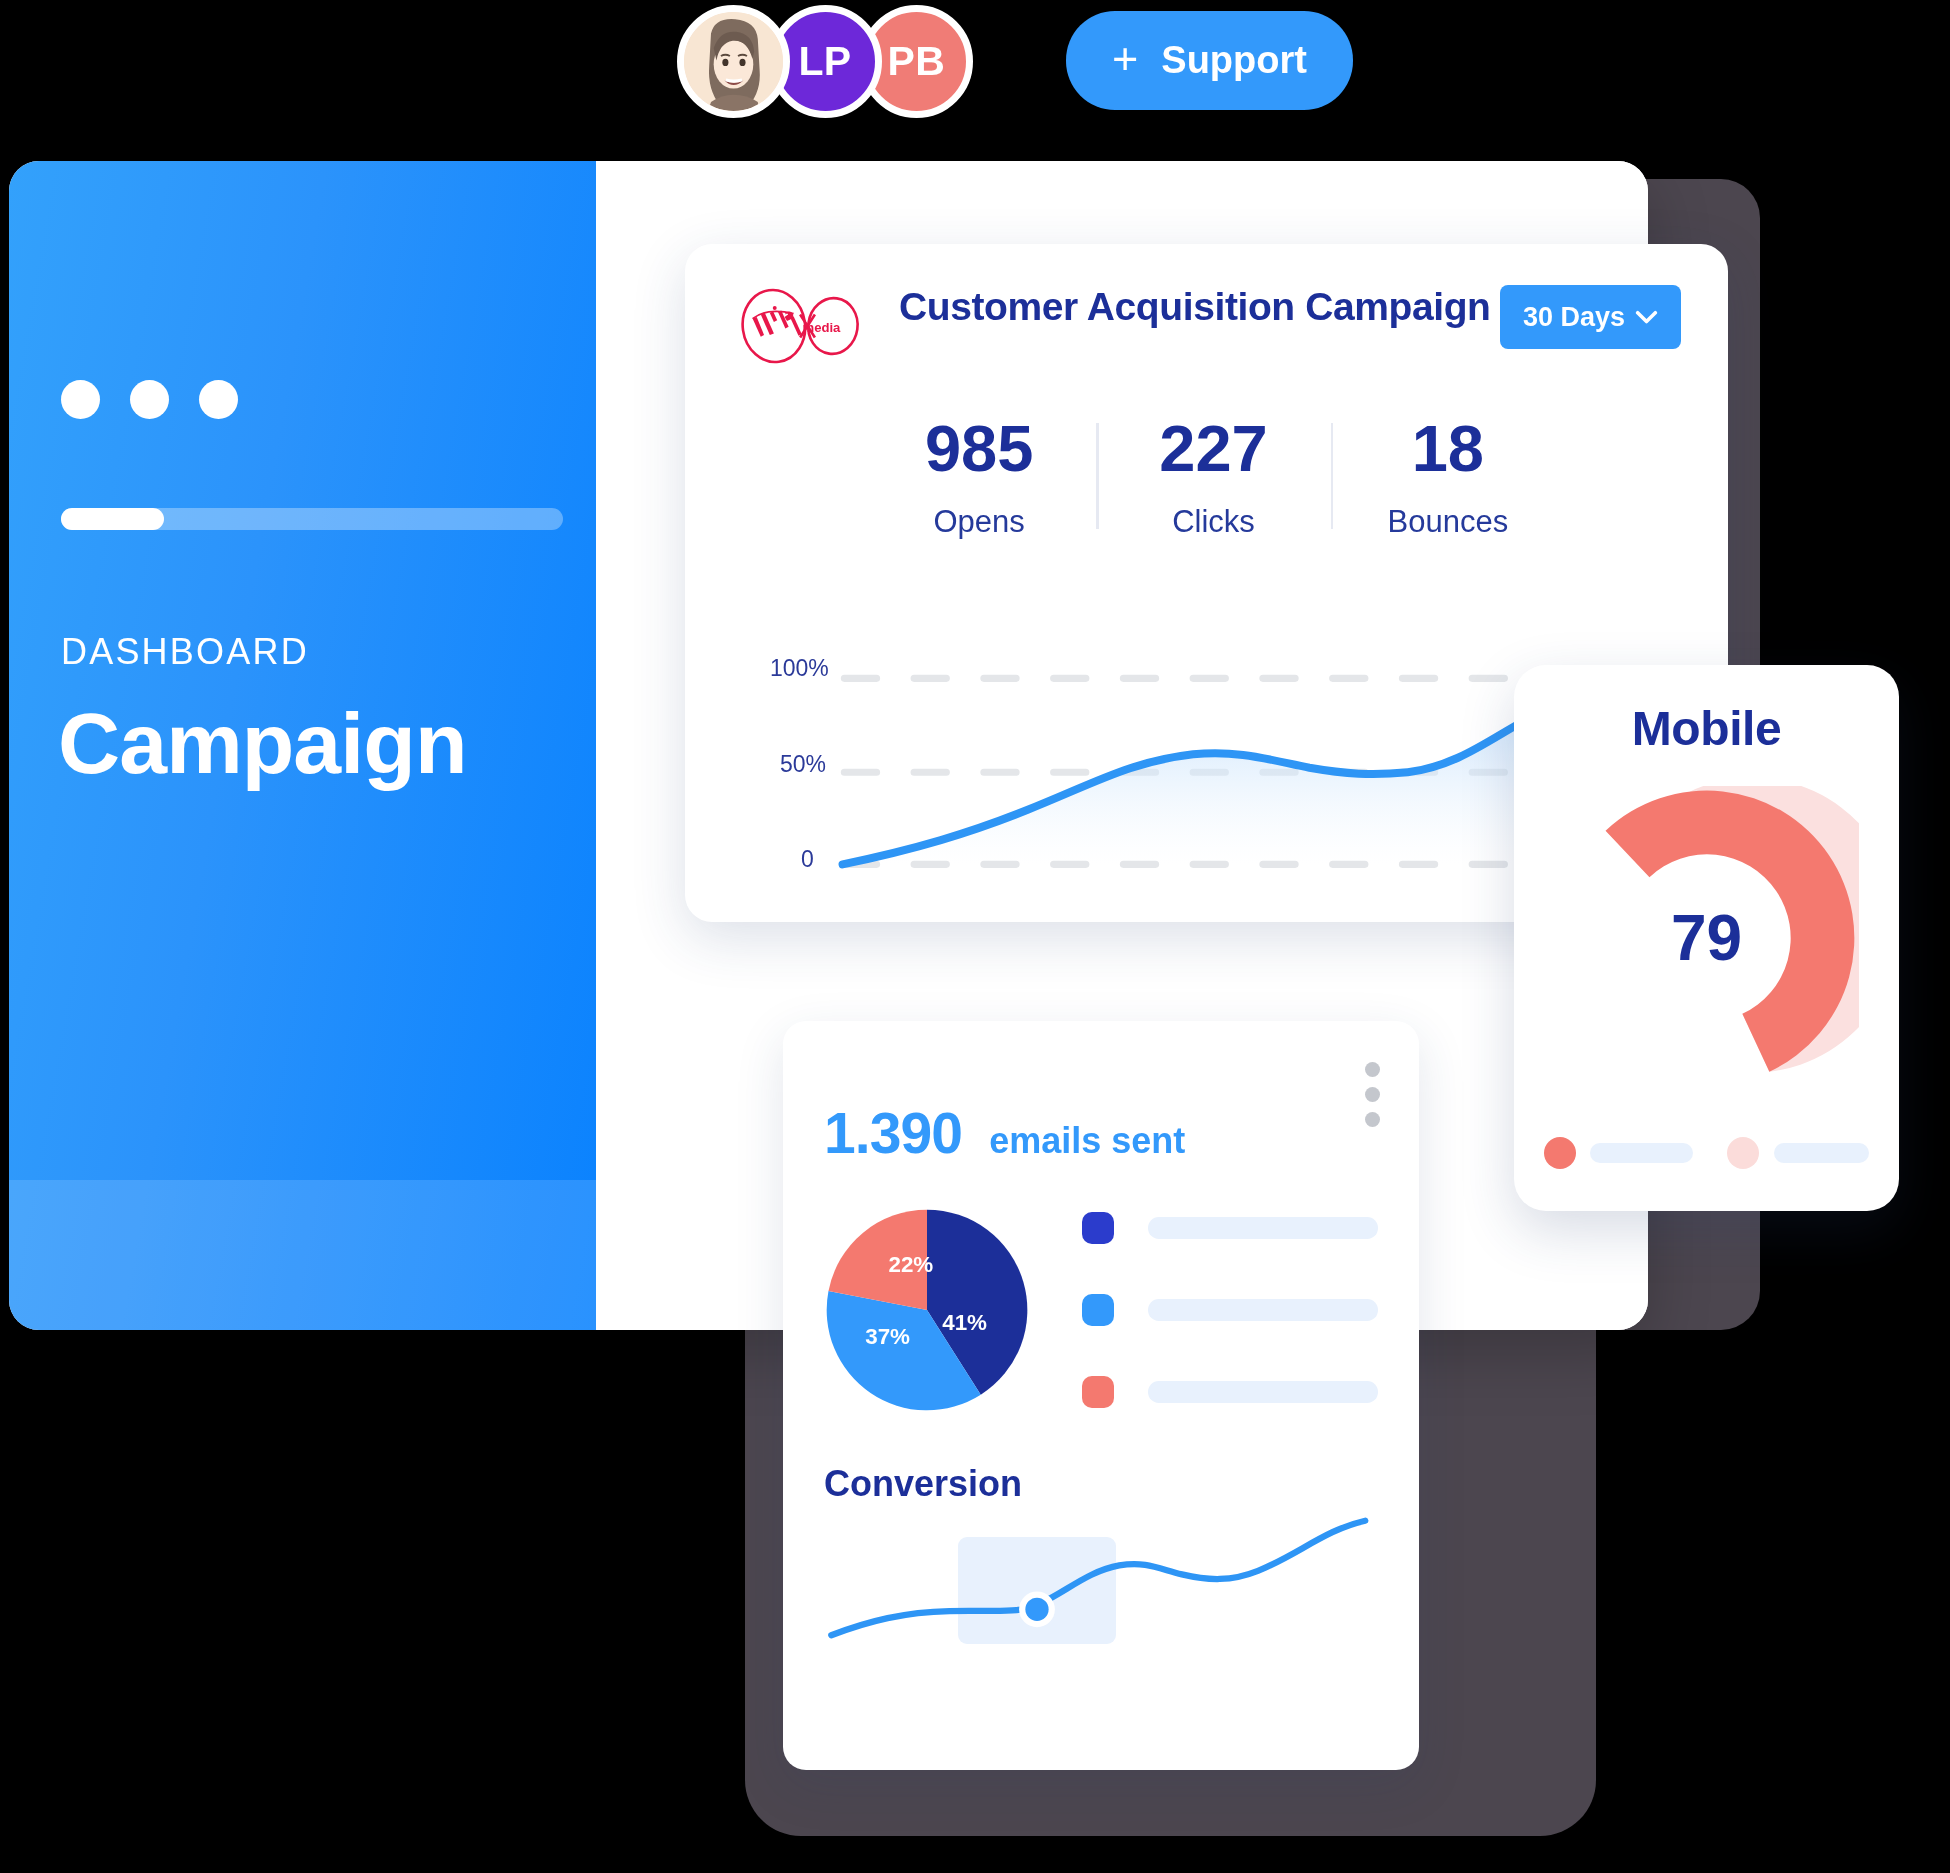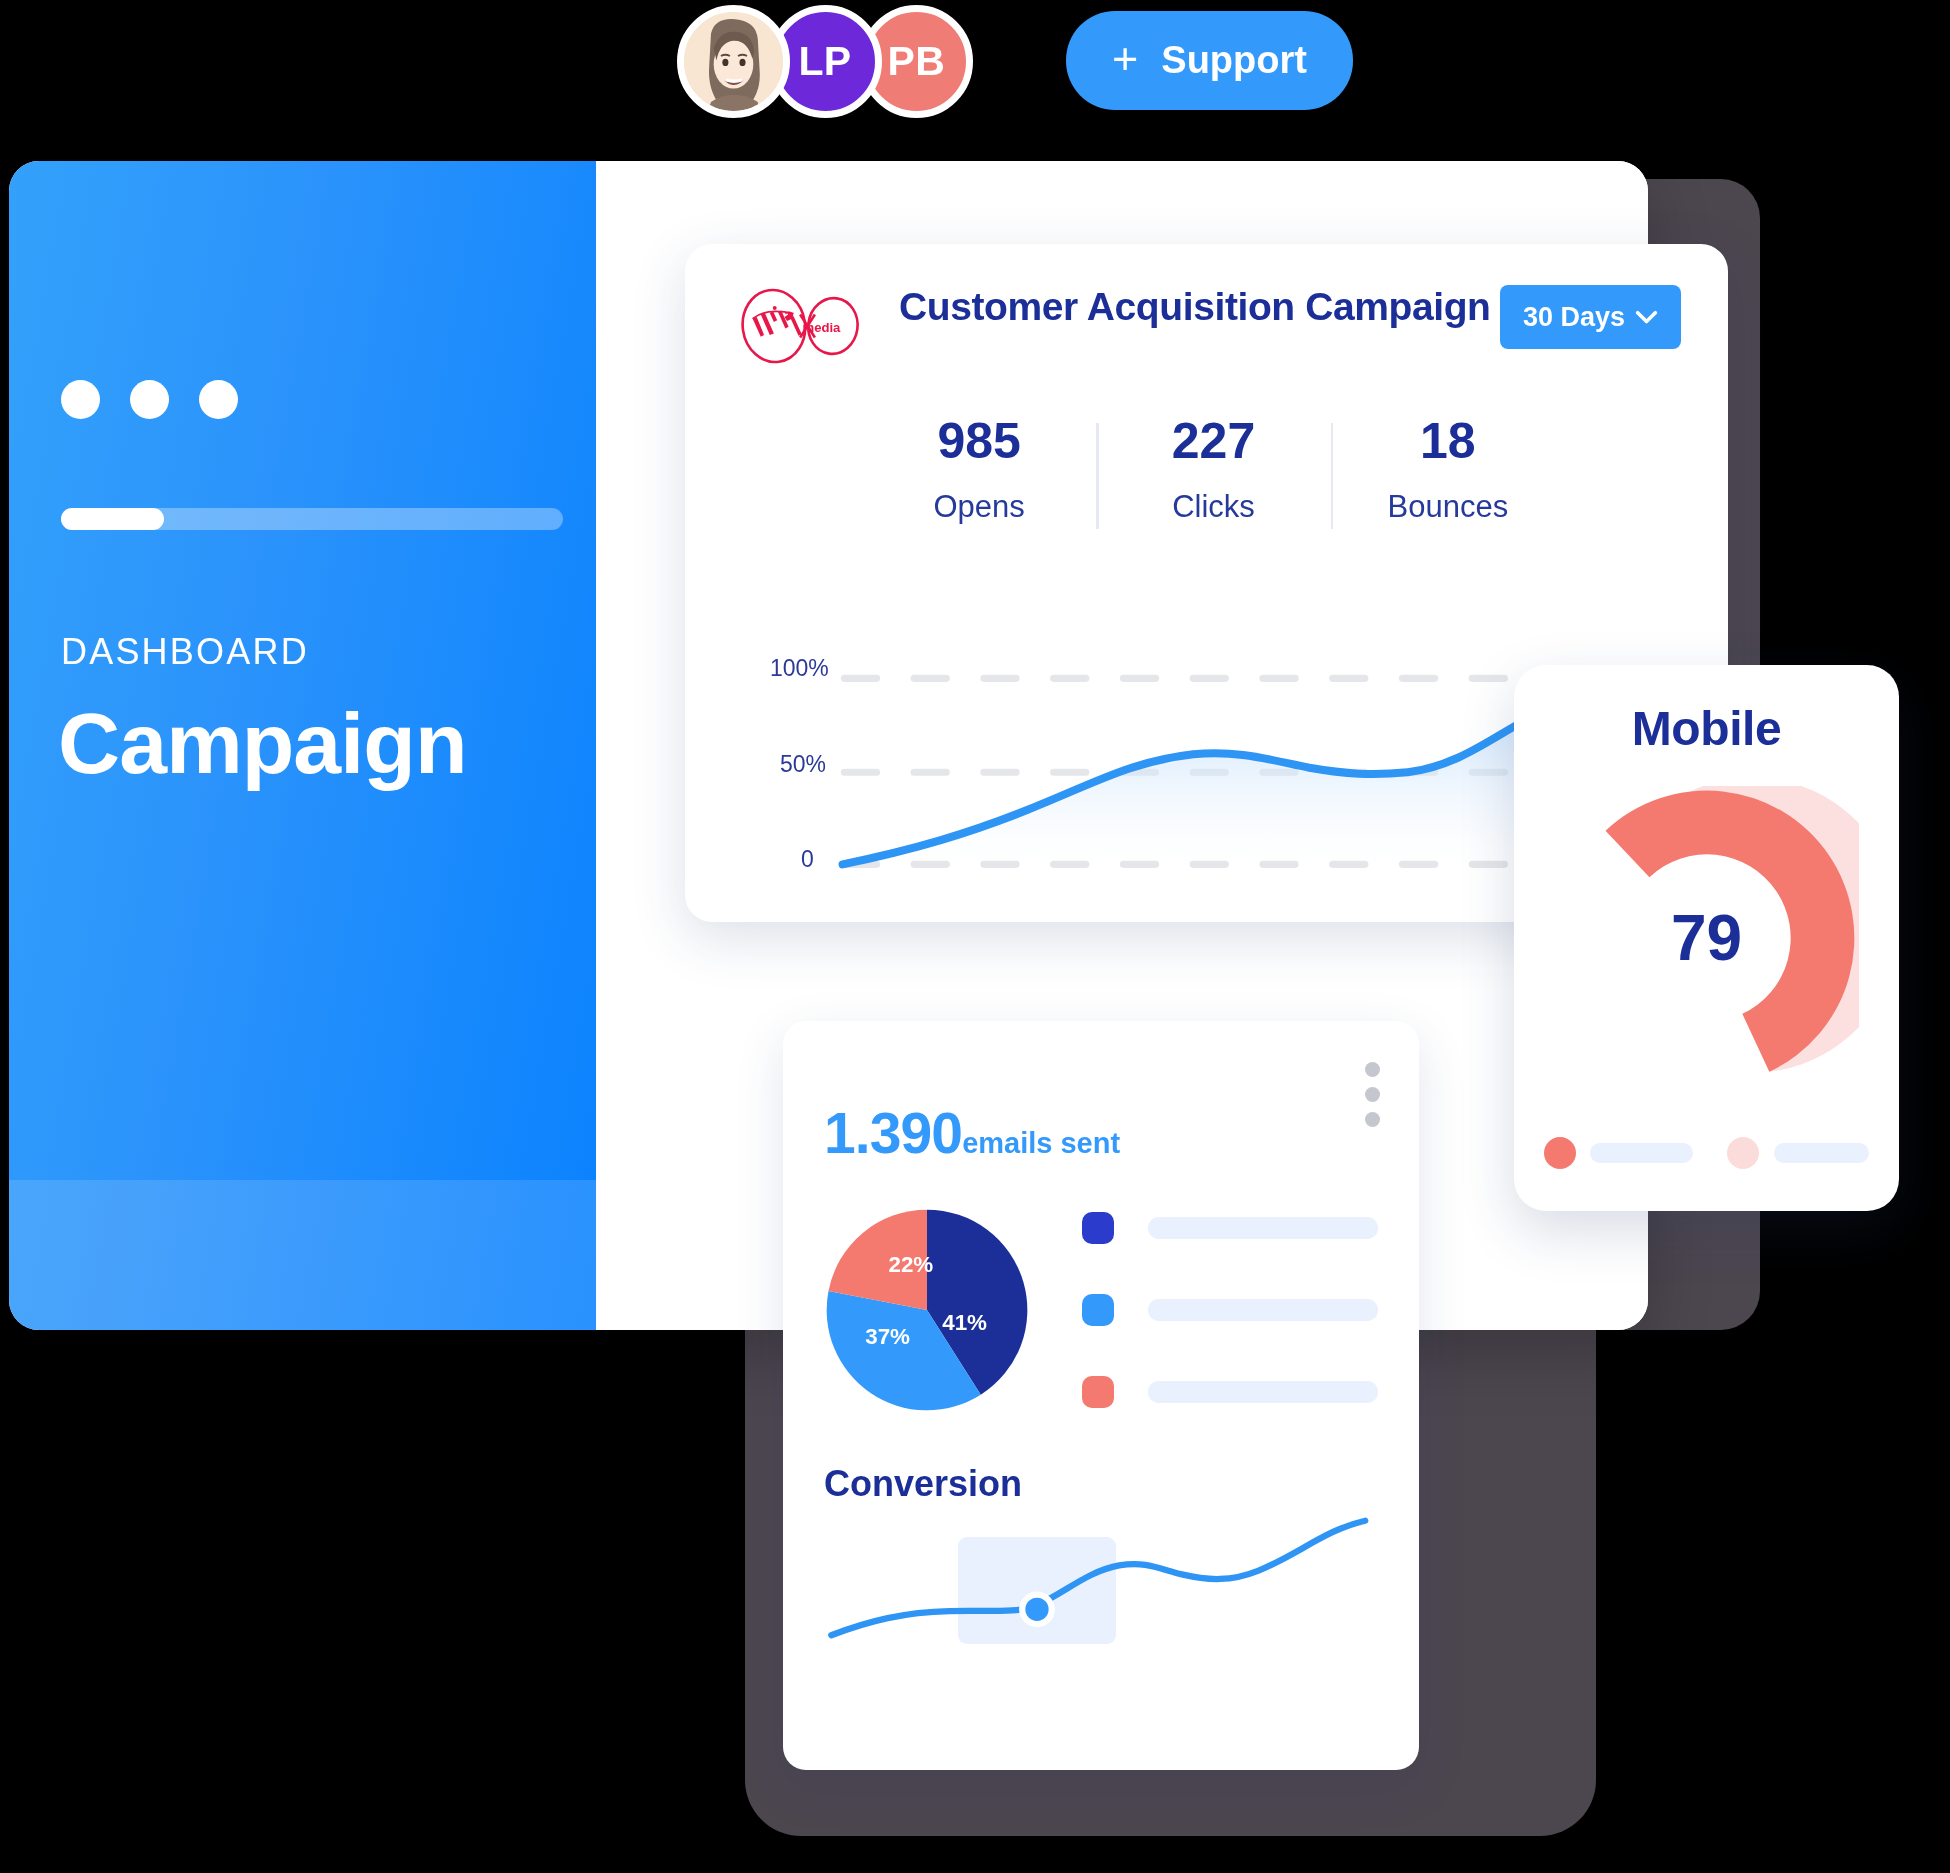--- a/index.html
+++ b/index.html
@@ -96,21 +96,21 @@
     font-size:27px; font-weight:bold;
   }
   .chev { width:23px; height:14.3px; }
 
   .kpis { display:flex; margin-top:52px; padding:0 116px 0 130px; }
   .kpi { flex:1; text-align:center; position:relative; }
   .kpi + .kpi::before{
     content:""; position:absolute; left:0; top:7.2px; width:2.7px; height:106px;
     background:#e6e9f2;
   }
-  .kpi .num { color:#1c2f99; font-size:50px; font-weight:bold; line-height:1; }
+  .kpi .num { color:#1c2f99; font-size:65px; font-weight:bold; line-height:1; }
   .kpi .lbl { color:#253a9b; font-size:31px; margin-top:23px; }
 
   
   #area-wrap { position:absolute; left:47px; right:0; top:403px; height:251px; }
   .ylab { position:absolute; color:#2b3a99; font-size:23px; }
   #y100 { left:38px; top:8px; }
   #y50  { left:48px; top:104px; }
   #y0   { left:69px; top:199px; }
   #area-svg { position:absolute; left:103px; top:0; }
 
@@ -142,21 +142,21 @@
     padding:38px 41px;
   }
   .kebab { position:absolute; right:39px; top:41px; }
   .kebab i { display:block; width:15px; height:15px; border-radius:50%; background:#c4c7cd; margin-bottom:9.9px; }
   .email-title {
     color:#1c2f99; font-size:52px; font-weight:bold; letter-spacing:-0.5px;
     margin-top:68px;
   }
   .sent-row { display:flex; align-items:baseline; margin-top:41px; }
   .sent-num { color:#3399fb; font-size:57px; font-weight:bold; letter-spacing:-0.9px; }
-  .sent-lbl { color:#3399fb; font-size:29px; font-weight:bold; margin-left:0; }
+  .sent-lbl { color:#3399fb; font-size:36px; font-weight:bold; margin-left:27px; }
 
   .pie-row { display:flex; align-items:center; margin-top:41px; }
   #pie-svg { flex:none; }
   .legend { margin-left:52px; flex:1; }
   .legend-row { display:flex; align-items:center; margin-bottom:50px; }
   .legend-row:last-child { margin-bottom:0; }
   .swatch { width:32px; height:32px; border-radius:9.9px; flex:none; }
   .legend-bar { height:21.5px; border-radius:10.7px; background:#e8f1fd; margin-left:34px; flex:1; }
 
   .conv-title { color:#1c2f99; font-size:36px; font-weight:bold; margin-top:50px; }

